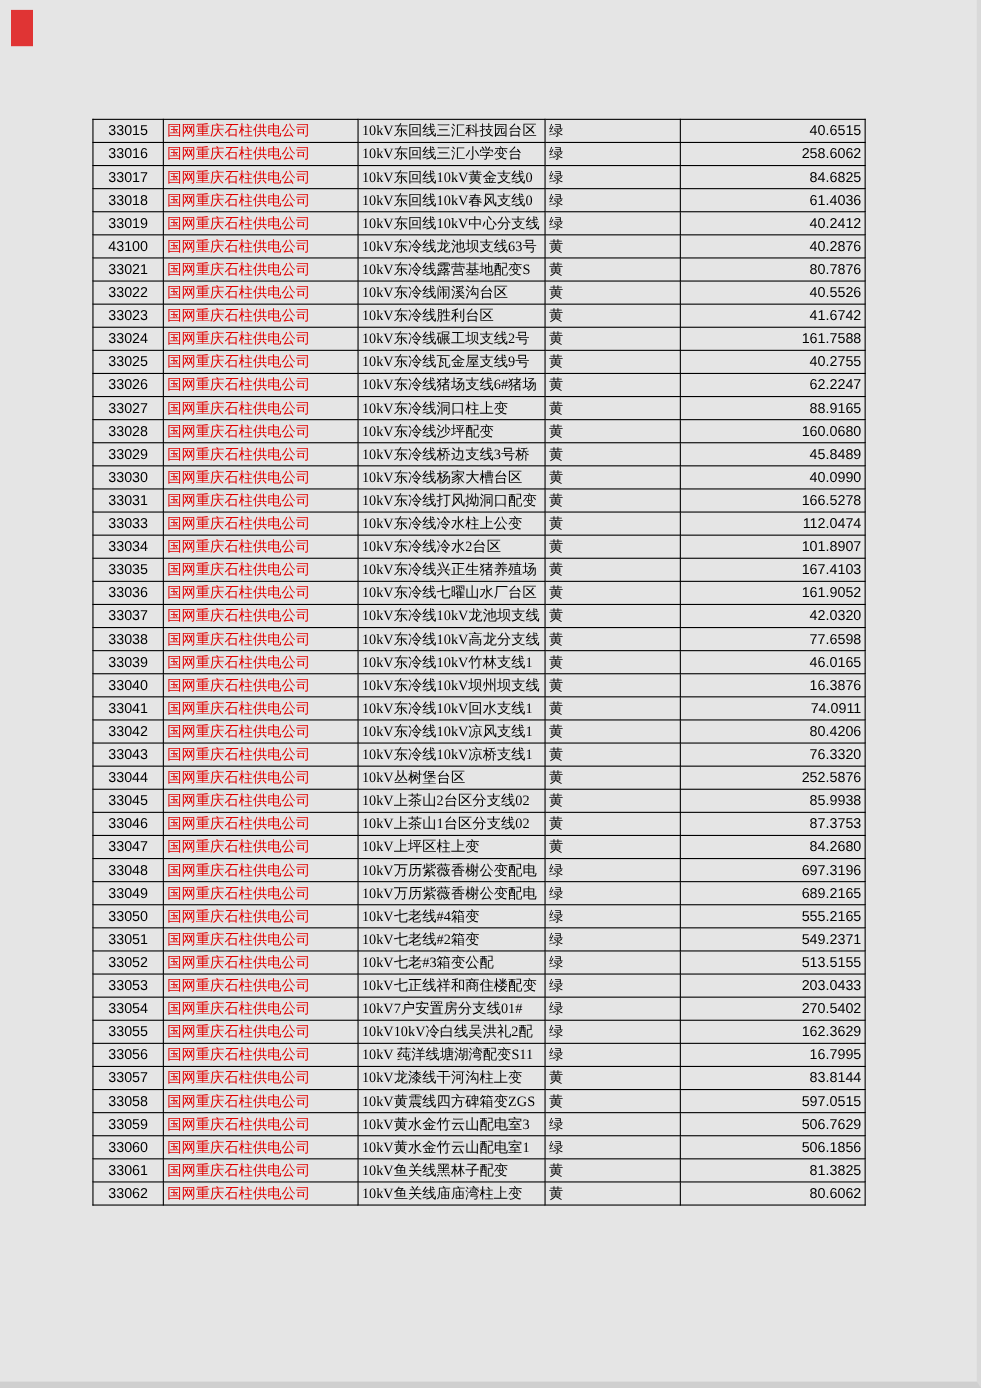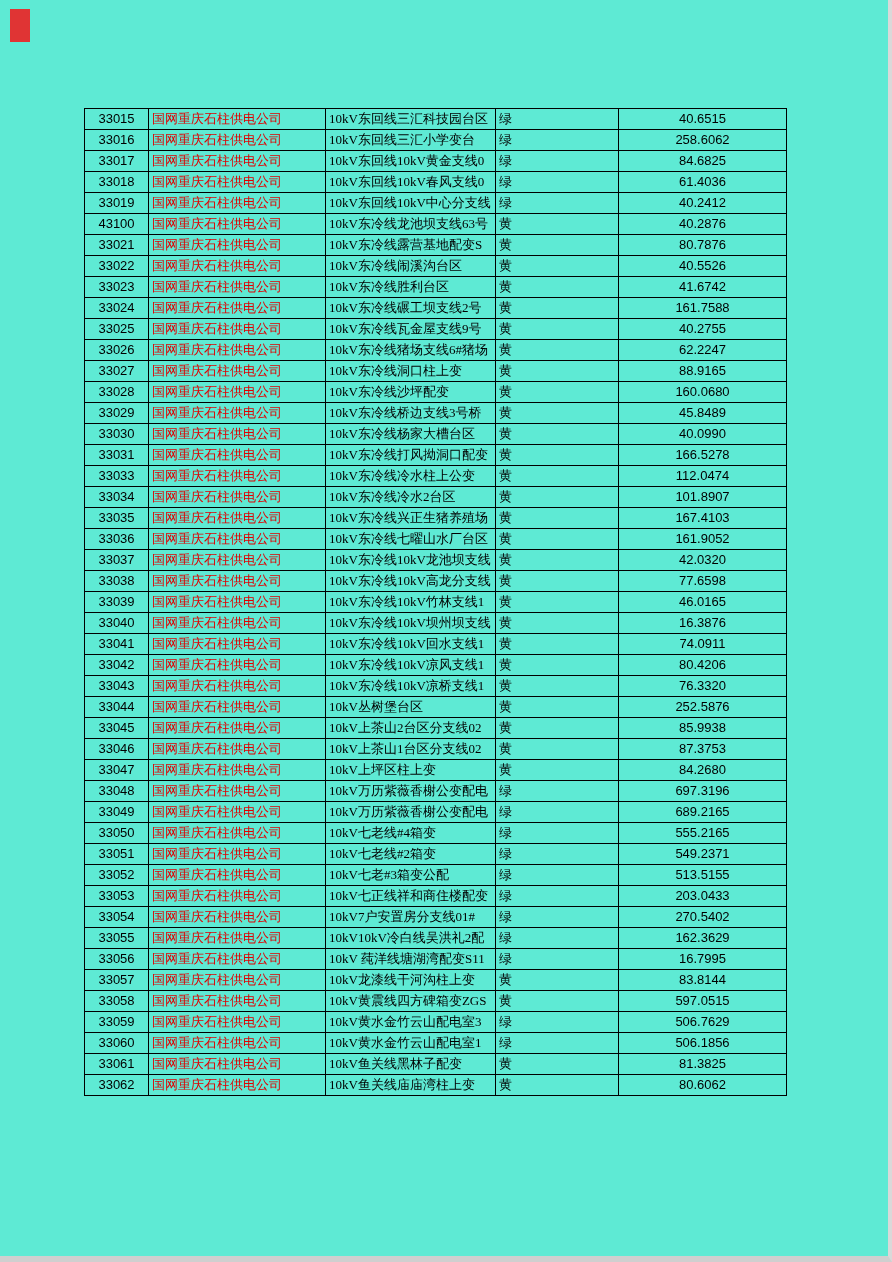--- a/index.html
+++ b/index.html
@@ -5,21 +5,21 @@
   html, body {
     margin: 0;
     padding: 0;
     background: #ffffff;
     font-family: "Liberation Sans", "DejaVu Sans", sans-serif;
   }
   .page {
     position: relative;
     width: 892px;
     height: 1262px;
-    background: #5eead4;
+    background: #e5e5e5;
     box-sizing: border-box;
     border-right: 4px solid #d9d9d9;
     border-bottom: 6px solid #cfcfcf;
     overflow: hidden;
   }
   .corner-mark {
     position: absolute;
     left: 10px;
     top: 9px;
     width: 20px;
@@ -54,21 +54,21 @@
   }
   td.col-name {
     color: #000000;
     font-family: Liberation Serif, serif;
   }
   td.col-flag {
     color: #000000;
     padding-left: 2px;
   }
   td.col-value {
-    text-align: center;
+    text-align: right;
     padding-right: 8px;
   }
 </style>
 </head>
 <body>
 
 <div class="page">
   <div class="corner-mark"></div>
 
   <table class="sheet">

